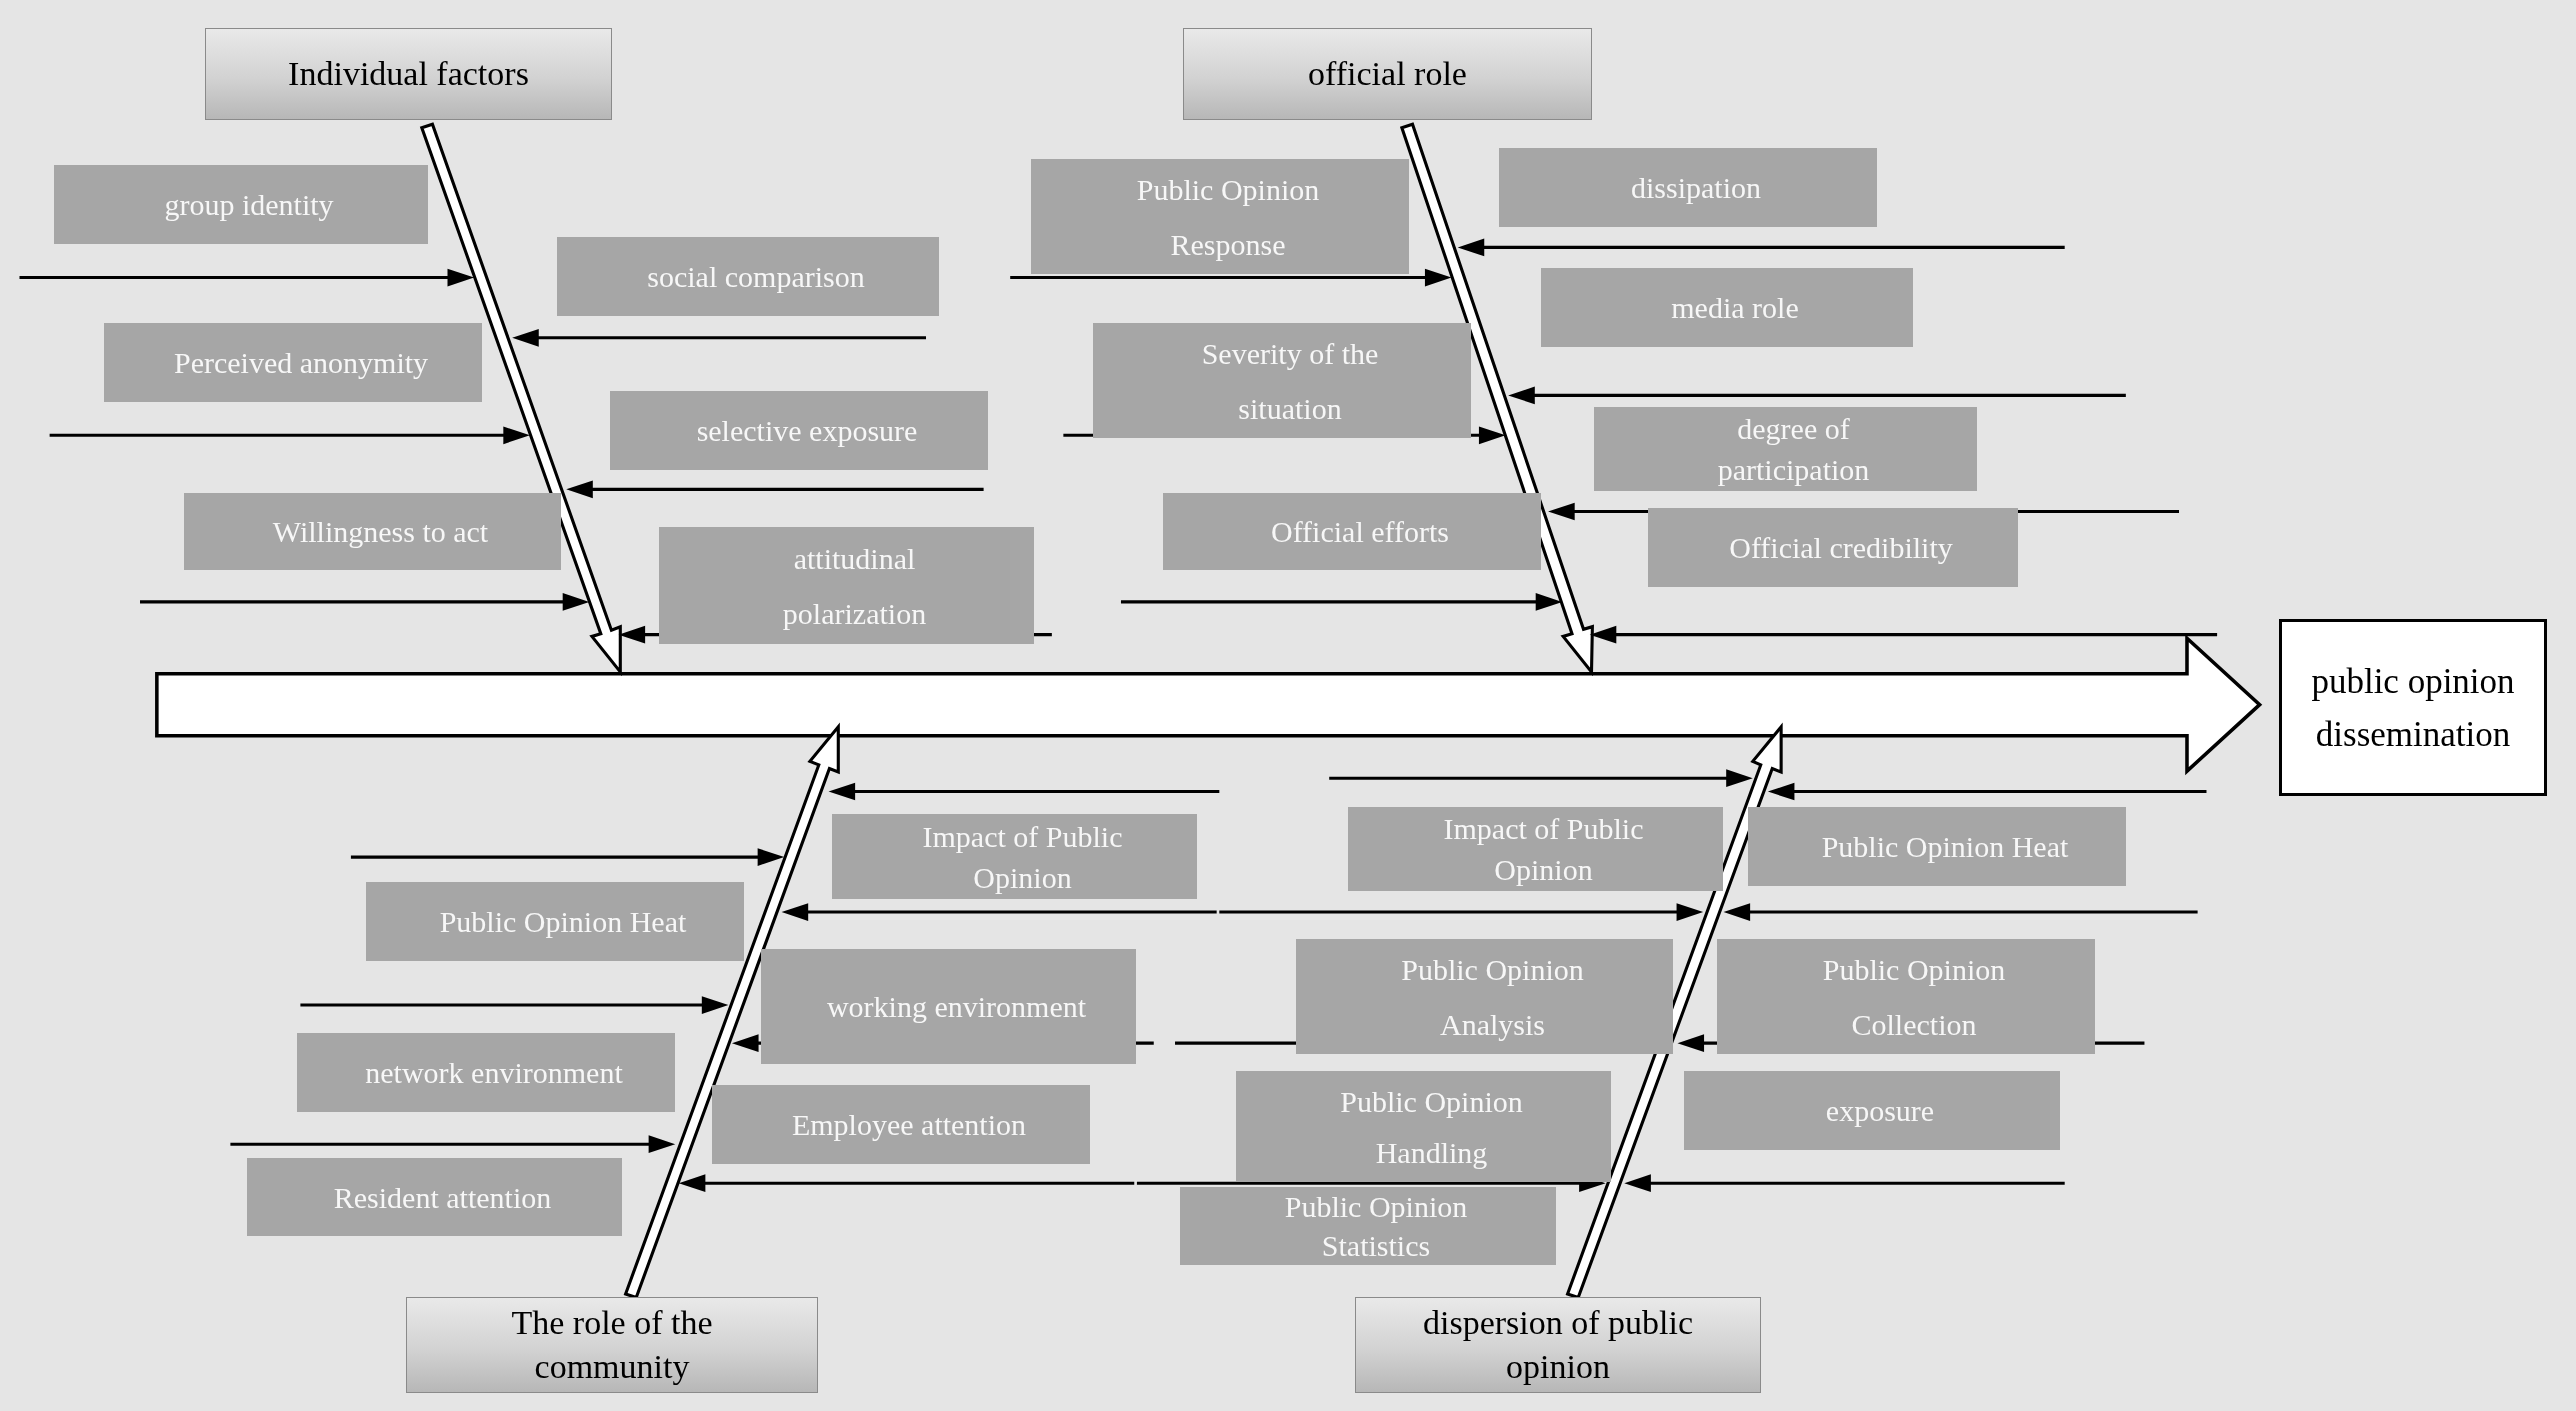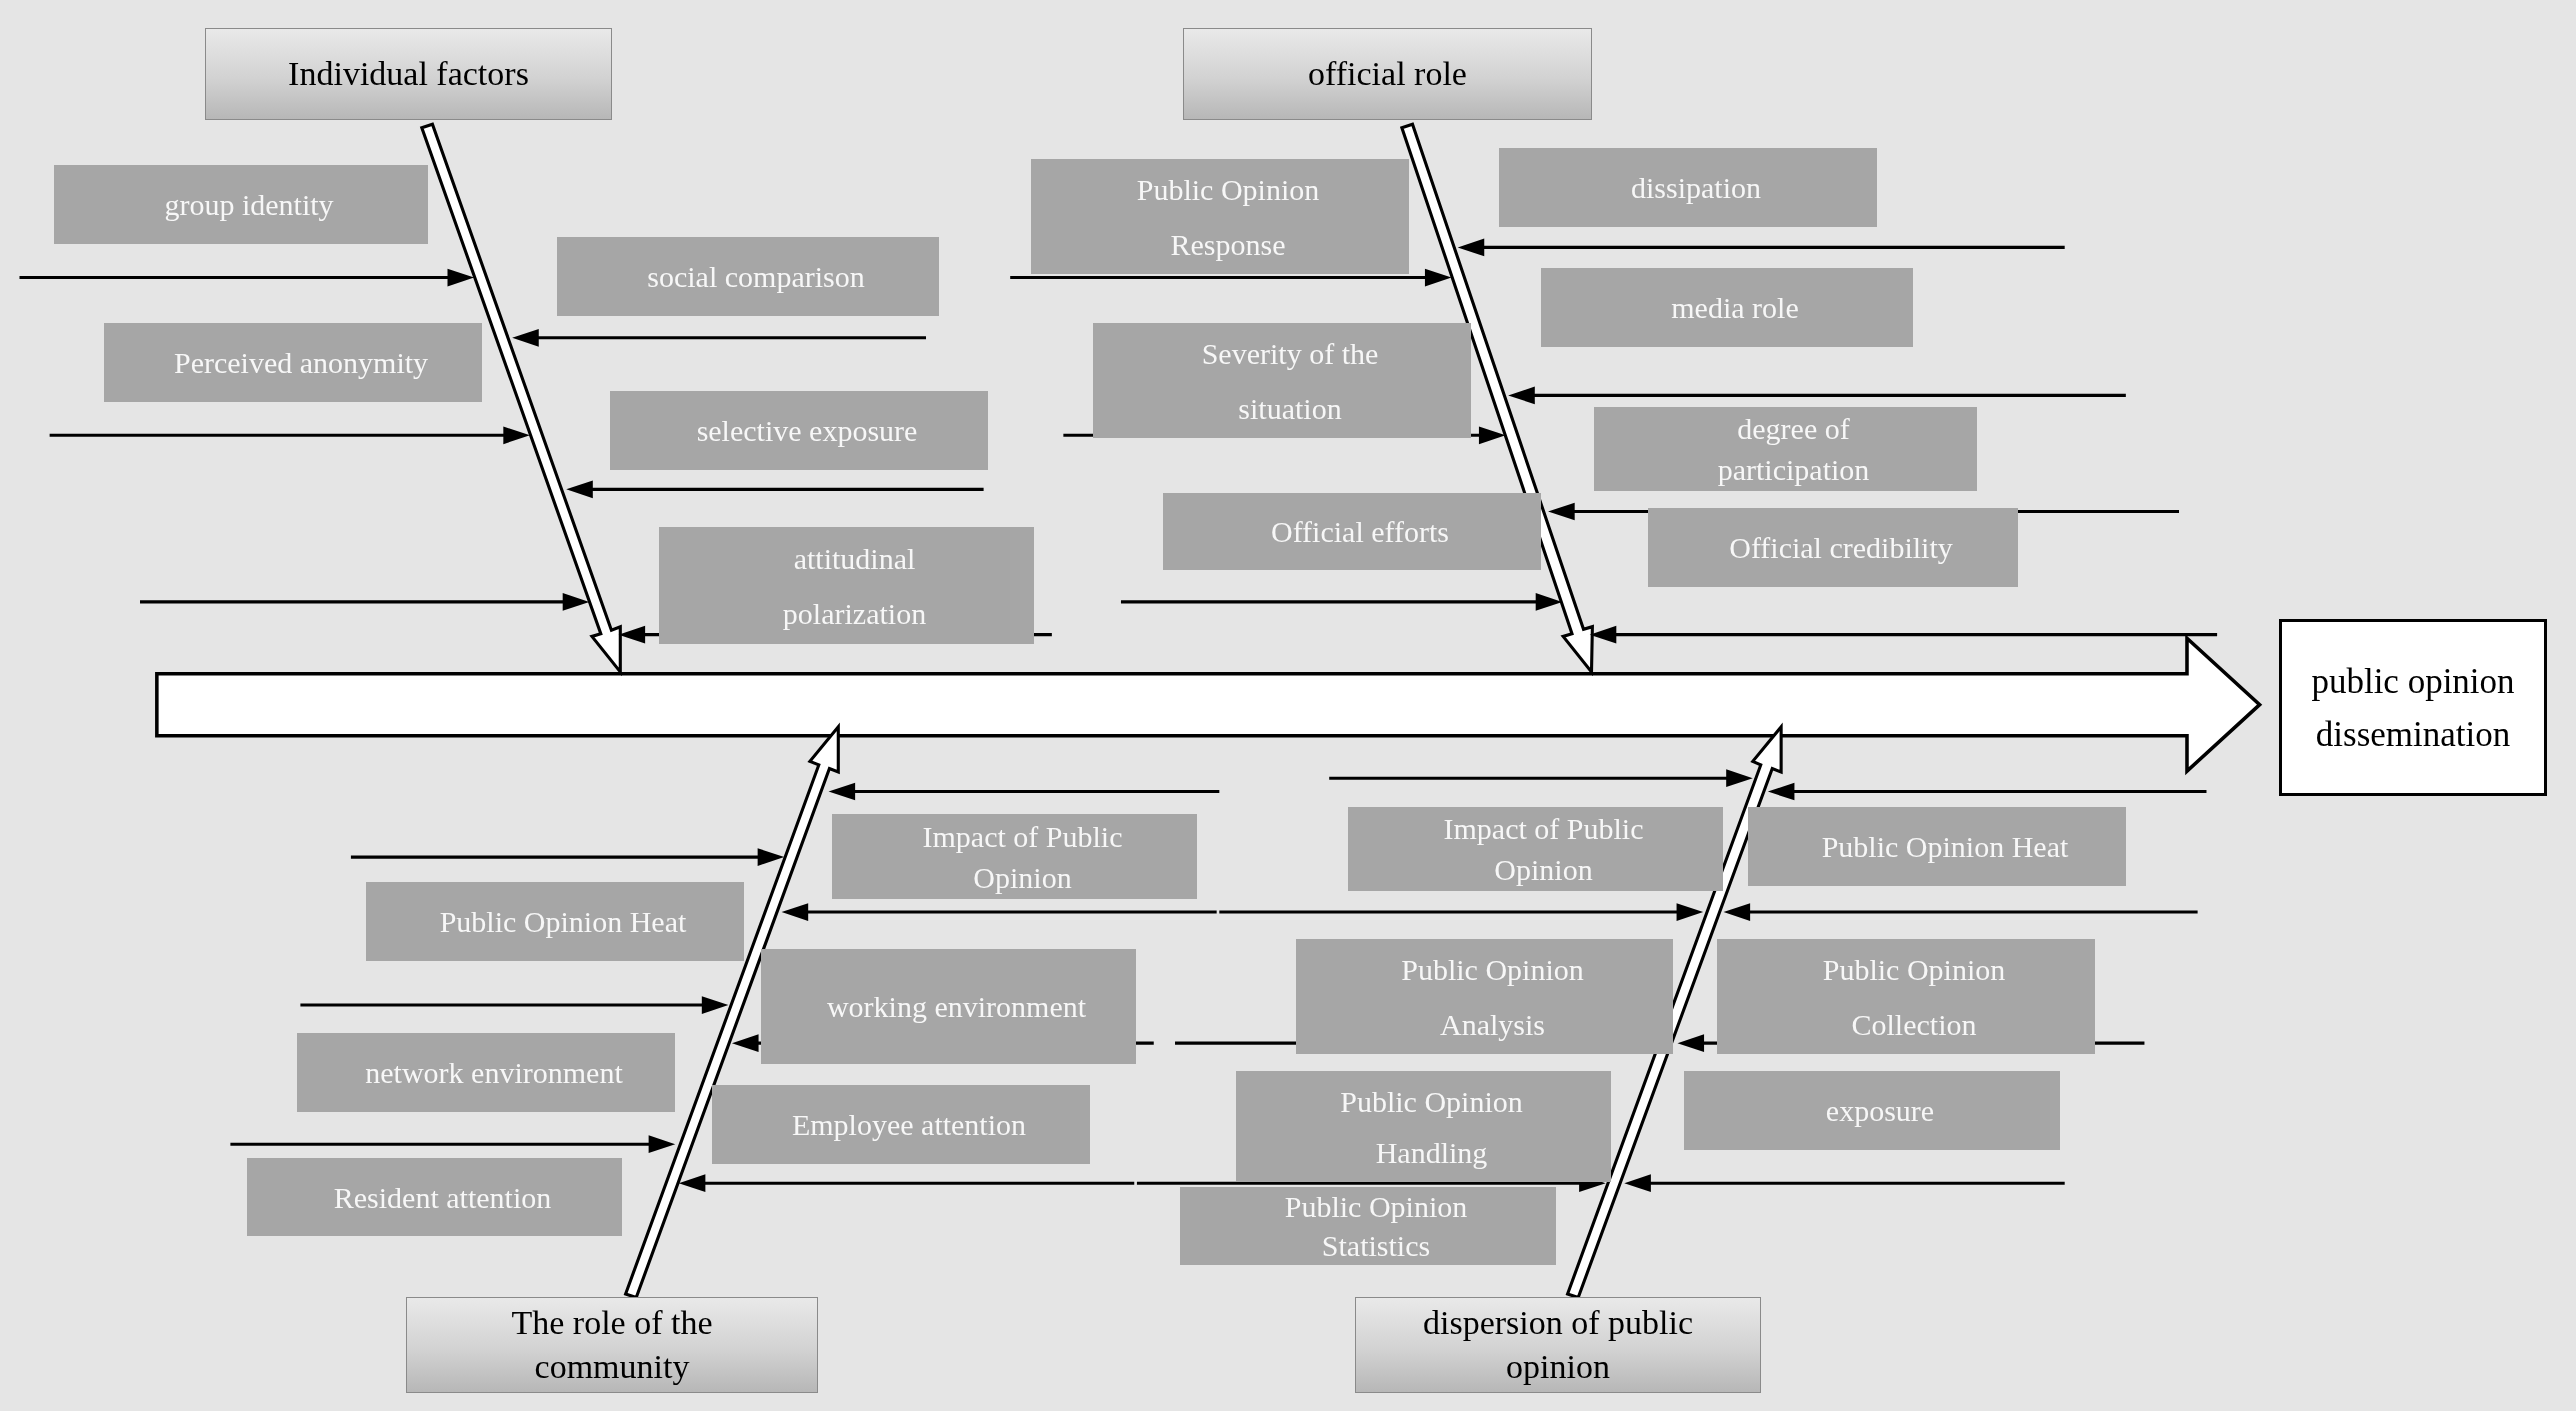--- a/index.html
+++ b/index.html
@@ -163,20 +163,23 @@
   <div class="result-box" style="left:2279px; top:619px; width:268px; height:177px;">
     <span class="inner">public opinion dissemination</span>
   </div>
 
   <div class="cause-box oneline" style="left:54px; top:165px; width:358px; height:79px;">
     <span class="inner">group identity</span>
   </div>
   <div class="cause-box oneline" style="left:104px; top:323px; width:362px; height:79px;">
     <span class="inner">Perceived anonymity</span>
   </div>
+  <div class="cause-box oneline" style="left:184px; top:493px; width:361px; height:77px;">
+    <span class="inner">Willingness to act</span>
+  </div>
   <div class="cause-box oneline" style="left:557px; top:237px; width:366px; height:79px;">
     <span class="inner">social comparison</span>
   </div>
   <div class="cause-box oneline" style="left:610px; top:391px; width:362px; height:79px;">
     <span class="inner">selective exposure</span>
   </div>
   <div class="cause-box lh-wide" style="left:659px; top:527px; width:359px; height:117px;">
     <span class="inner" style="max-width:266px;">attitudinal polarization</span>
   </div>
 

